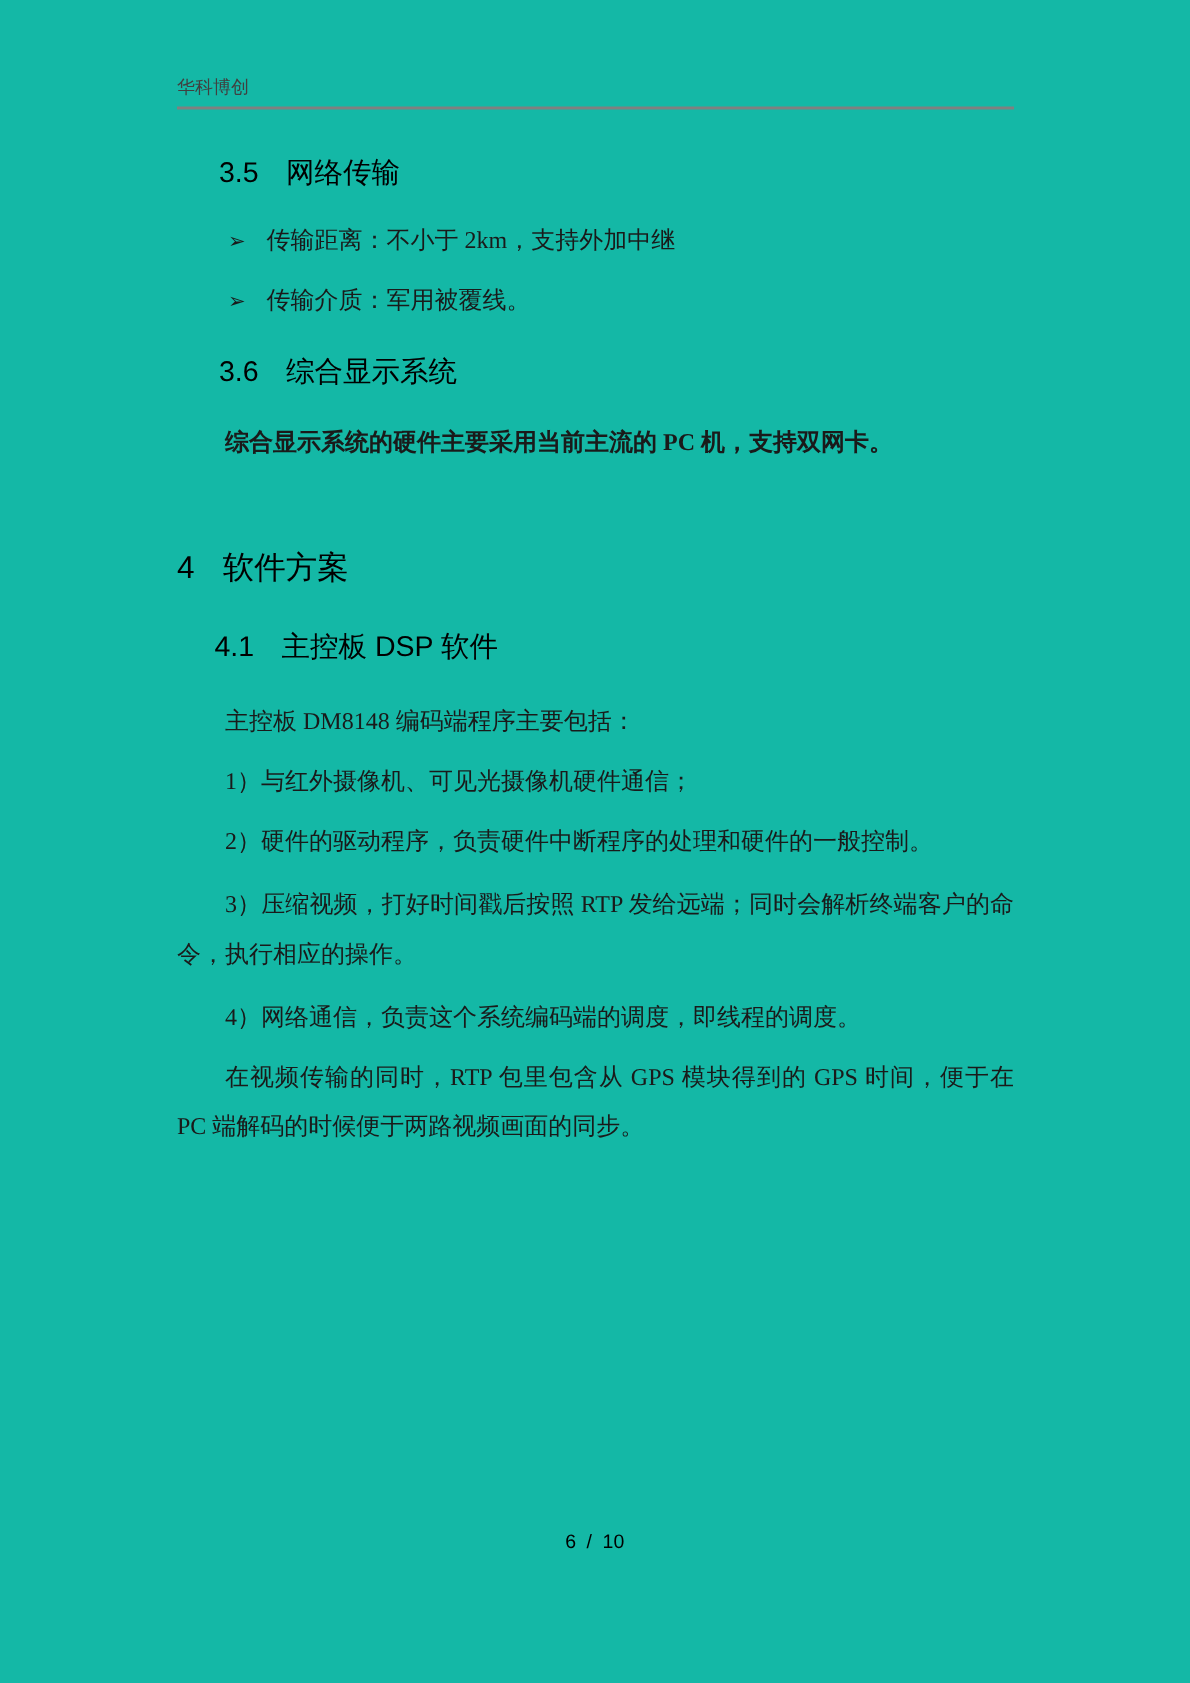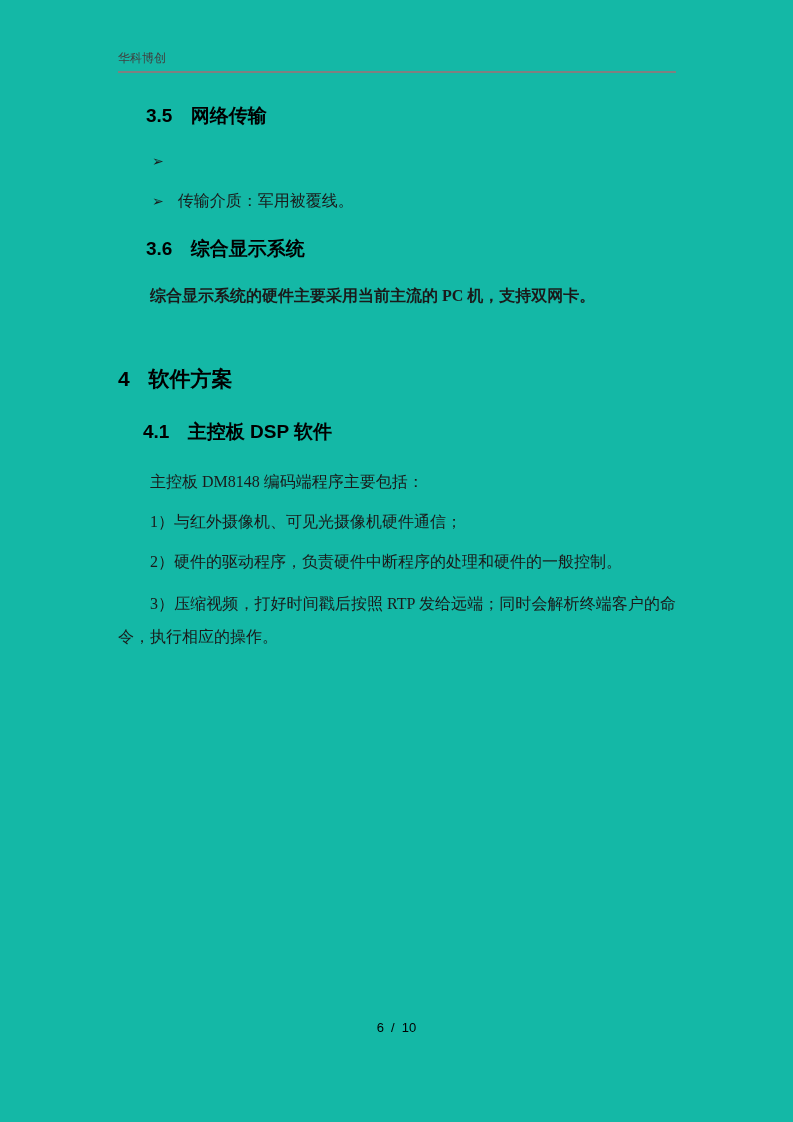--- a/index.html
+++ b/index.html
@@ -33,21 +33,21 @@
     top: 71px;
     width: 558px;
     height: 2px;
     background: #808080;
   }
   
   .h1, .h2 {
     position: absolute;
     margin: 0;
     font-family: "Liberation Sans", "DejaVu Sans", sans-serif;
-    font-weight: bold;
+    font-weight: normal;
     color: #000000;
     white-space: nowrap;
   }
   .h1 { font-size: 21px; line-height: 26px; text-align: center; }
   .h2 { font-size: 19px; line-height: 24px; }
   .hnum { margin-right: 13px; }
   .pos-h35 { left: 146px; top: 104px; }
   .pos-h36 { left: 146px; top: 237px; }
   .pos-h4  { left: 118px; top: 366px; }
   .pos-h41 { left: 143px; top: 420px; }
@@ -115,20 +115,21 @@
   </div>
   <div class="header-rule"></div>
 
   <h2 class="h2 pos-h35">
     <span class="hnum">3.5</span>
     <span>网络传输</span>
   </h2>
 
   <div class="bullet pos-b1">
     <span class="bullet-icon">➢</span>
+    <span>传输距离：不小于 2km，支持外加中继</span>
   </div>
 
   <div class="bullet pos-b2">
     <span class="bullet-icon">➢</span>
     <span>传输介质：军用被覆线。</span>
   </div>
 
   <h2 class="h2 pos-h36">
     <span class="hnum">3.6</span>
     <span>综合显示系统</span>
@@ -143,18 +144,20 @@
 
   <h2 class="h2 pos-h41">
     <span class="hnum">4.1</span>
     <span>主控板 DSP 软件</span>
   </h2>
 
   <p class="body-p pos-p1">主控板 DM8148 编码端程序主要包括：</p>
   <p class="body-p pos-p2">1）与红外摄像机、可见光摄像机硬件通信；</p>
   <p class="body-p pos-p3">2）硬件的驱动程序，负责硬件中断程序的处理和硬件的一般控制。</p>
   <p class="body-p pos-p4">3）压缩视频，打好时间戳后按照 RTP 发给远端；同时会解析终端客户的命令，执行相应的操作。</p>
+  <p class="body-p pos-p5">4）网络通信，负责这个系统编码端的调度，即线程的调度。</p>
+  <p class="body-p pos-p6">在视频传输的同时，RTP 包里包含从 GPS 模块得到的 GPS 时间，便于在 PC 端解码的时候便于两路视频画面的同步。</p>
 
   <div class="footer">
     <span>6</span><span class="sep">/</span><span>10</span>
   </div>
 
 </div>
 
 </body></html>

